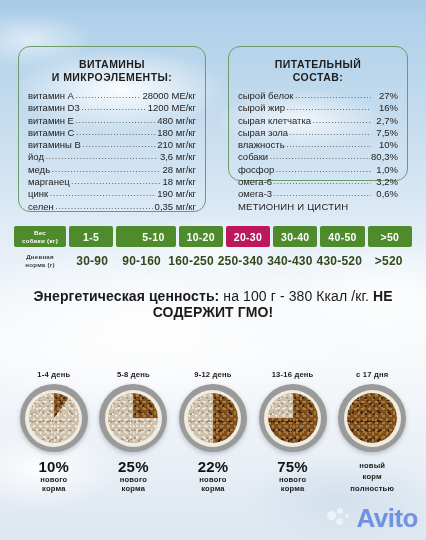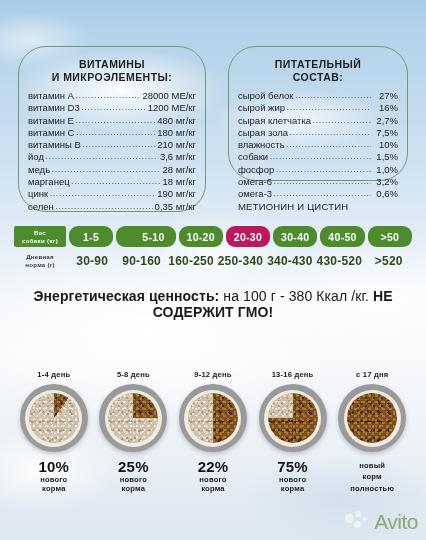--- a/index.html
+++ b/index.html
@@ -23,21 +23,21 @@
   }
   #sky2{position:absolute;inset:0;
     background:
       radial-gradient(ellipse 110px 55px at 40px 470px, rgba(255,255,255,0.85) 0%, rgba(255,255,255,0) 72%),
       radial-gradient(ellipse 130px 60px at 340px 500px, rgba(208,222,236,0.85) 0%, rgba(255,255,255,0) 75%),
       radial-gradient(ellipse 100px 48px at 215px 250px, rgba(255,255,255,0.7) 0%, rgba(255,255,255,0) 75%);
   }
 
   
   .panel{position:absolute;box-sizing:border-box;
-    border:1.3px solid #6f9a6c;border-radius:28px;}
+    border:1.3px solid #6f9a6c;border-radius:12px;}
   #panel-vit{left:18px;top:46px;width:188px;height:166px;}
   #panel-nut{left:228px;top:46px;width:180px;height:135px;}
   .panel-title{
     text-align:center;font-weight:bold;color:#1d1d1d;
     font-size:10.5px;letter-spacing:.45px;line-height:12.5px;
     margin:11px 6px 7px 6px;
   }
   .rows{margin:0 9px;}
   .row{display:flex;align-items:baseline;font-size:9.5px;color:#222;line-height:12.3px;white-space:nowrap;}
   .row .nm{flex:0 0 auto;}
@@ -52,21 +52,21 @@
   #table{position:absolute;left:14px;top:226px;width:398px;}
   .trow{display:flex;gap:3px;}
   .trow + .trow{margin-top:3px;}
   .cell{box-sizing:border-box;display:flex;align-items:center;justify-content:center;
         text-align:center;font-weight:bold;}
   .hdr{background:#4e8b2d;color:#fff;height:21px;font-size:10.5px;letter-spacing:.3px;border-radius:2px;}
   .val{color:#33491d;height:21px;font-size:12px;letter-spacing:.2px;}
   .lbl{flex:0 0 52px;font-size:6.2px;line-height:7.4px;font-weight:bold;flex-direction:column;}
   .lbl.hdr{background:#4e8b2d;color:#fff;}
   .lbl.val{color:#3c3c3c;}
-  .col{flex:1 1 0;border-radius:9px;}
+  .col{flex:1 1 0;}
 
   
   #energy{position:absolute;left:0;top:288px;width:426px;text-align:center;
     font-size:14px;color:#1b1b1b;letter-spacing:.1px;}
   #energy b{font-weight:bold;}
 
   
   #bowls{position:absolute;left:14px;top:370px;width:398px;display:flex;}
   .bowl-col{flex:1 1 0;display:flex;flex-direction:column;align-items:center;}
   .day{font-size:7.6px;font-weight:bold;color:#1c1c1c;letter-spacing:.2px;margin-bottom:5px;}
@@ -104,21 +104,21 @@
   .caption{margin-top:7px;text-align:center;}
   .pct{font-size:15px;font-weight:bold;color:#141414;line-height:16px;letter-spacing:.2px;}
   .cap-sub{font-size:7.6px;font-weight:bold;color:#1c1c1c;line-height:9.4px;letter-spacing:.2px;}
   .cap-full{font-size:7.6px;font-weight:bold;color:#1c1c1c;line-height:9.4px;letter-spacing:.2px;padding-top:2px;}
 
   
   #wm{position:absolute;right:8px;bottom:6px;display:flex;align-items:center;
       opacity:.55;pointer-events:none;}
   #wm .dots-logo{position:relative;width:26px;height:22px;margin-right:3px;}
   #wm .dots-logo i{position:absolute;border-radius:50%;background:#fff;display:block;}
-  #wm .wtext{font-size:21px;font-weight:normal;color:#4d7c0f;letter-spacing:-.5px;
+  #wm .wtext{font-size:26px;font-weight:bold;color:#1d4ed8;letter-spacing:-.5px;
     text-shadow:0 0 1px rgba(160,175,190,.6);}
 </style>
 </head>
 <body>
 
 <div id="sky"></div>
 <div id="sky2"></div>
 
 <div class="panel" id="panel-vit">
   <div class="panel-title">
@@ -206,21 +206,21 @@
         <span class="vl">7,5%</span>
       </div>
       <div class="row">
         <span class="nm">влажность</span>
         <span class="dots">............................................................</span>
         <span class="vl">10%</span>
       </div>
       <div class="row">
         <span class="nm">собаки</span>
         <span class="dots">............................................................</span>
-        <span class="vl">1,5%</span>
+        <span class="vl">80,3%</span>
       </div>
       <div class="row">
         <span class="nm">фосфор</span>
         <span class="dots">............................................................</span>
         <span class="vl">1,0%</span>
       </div>
       <div class="row">
         <span class="nm">омега-6</span>
         <span class="dots">............................................................</span>
         <span class="vl">3,2%</span>

